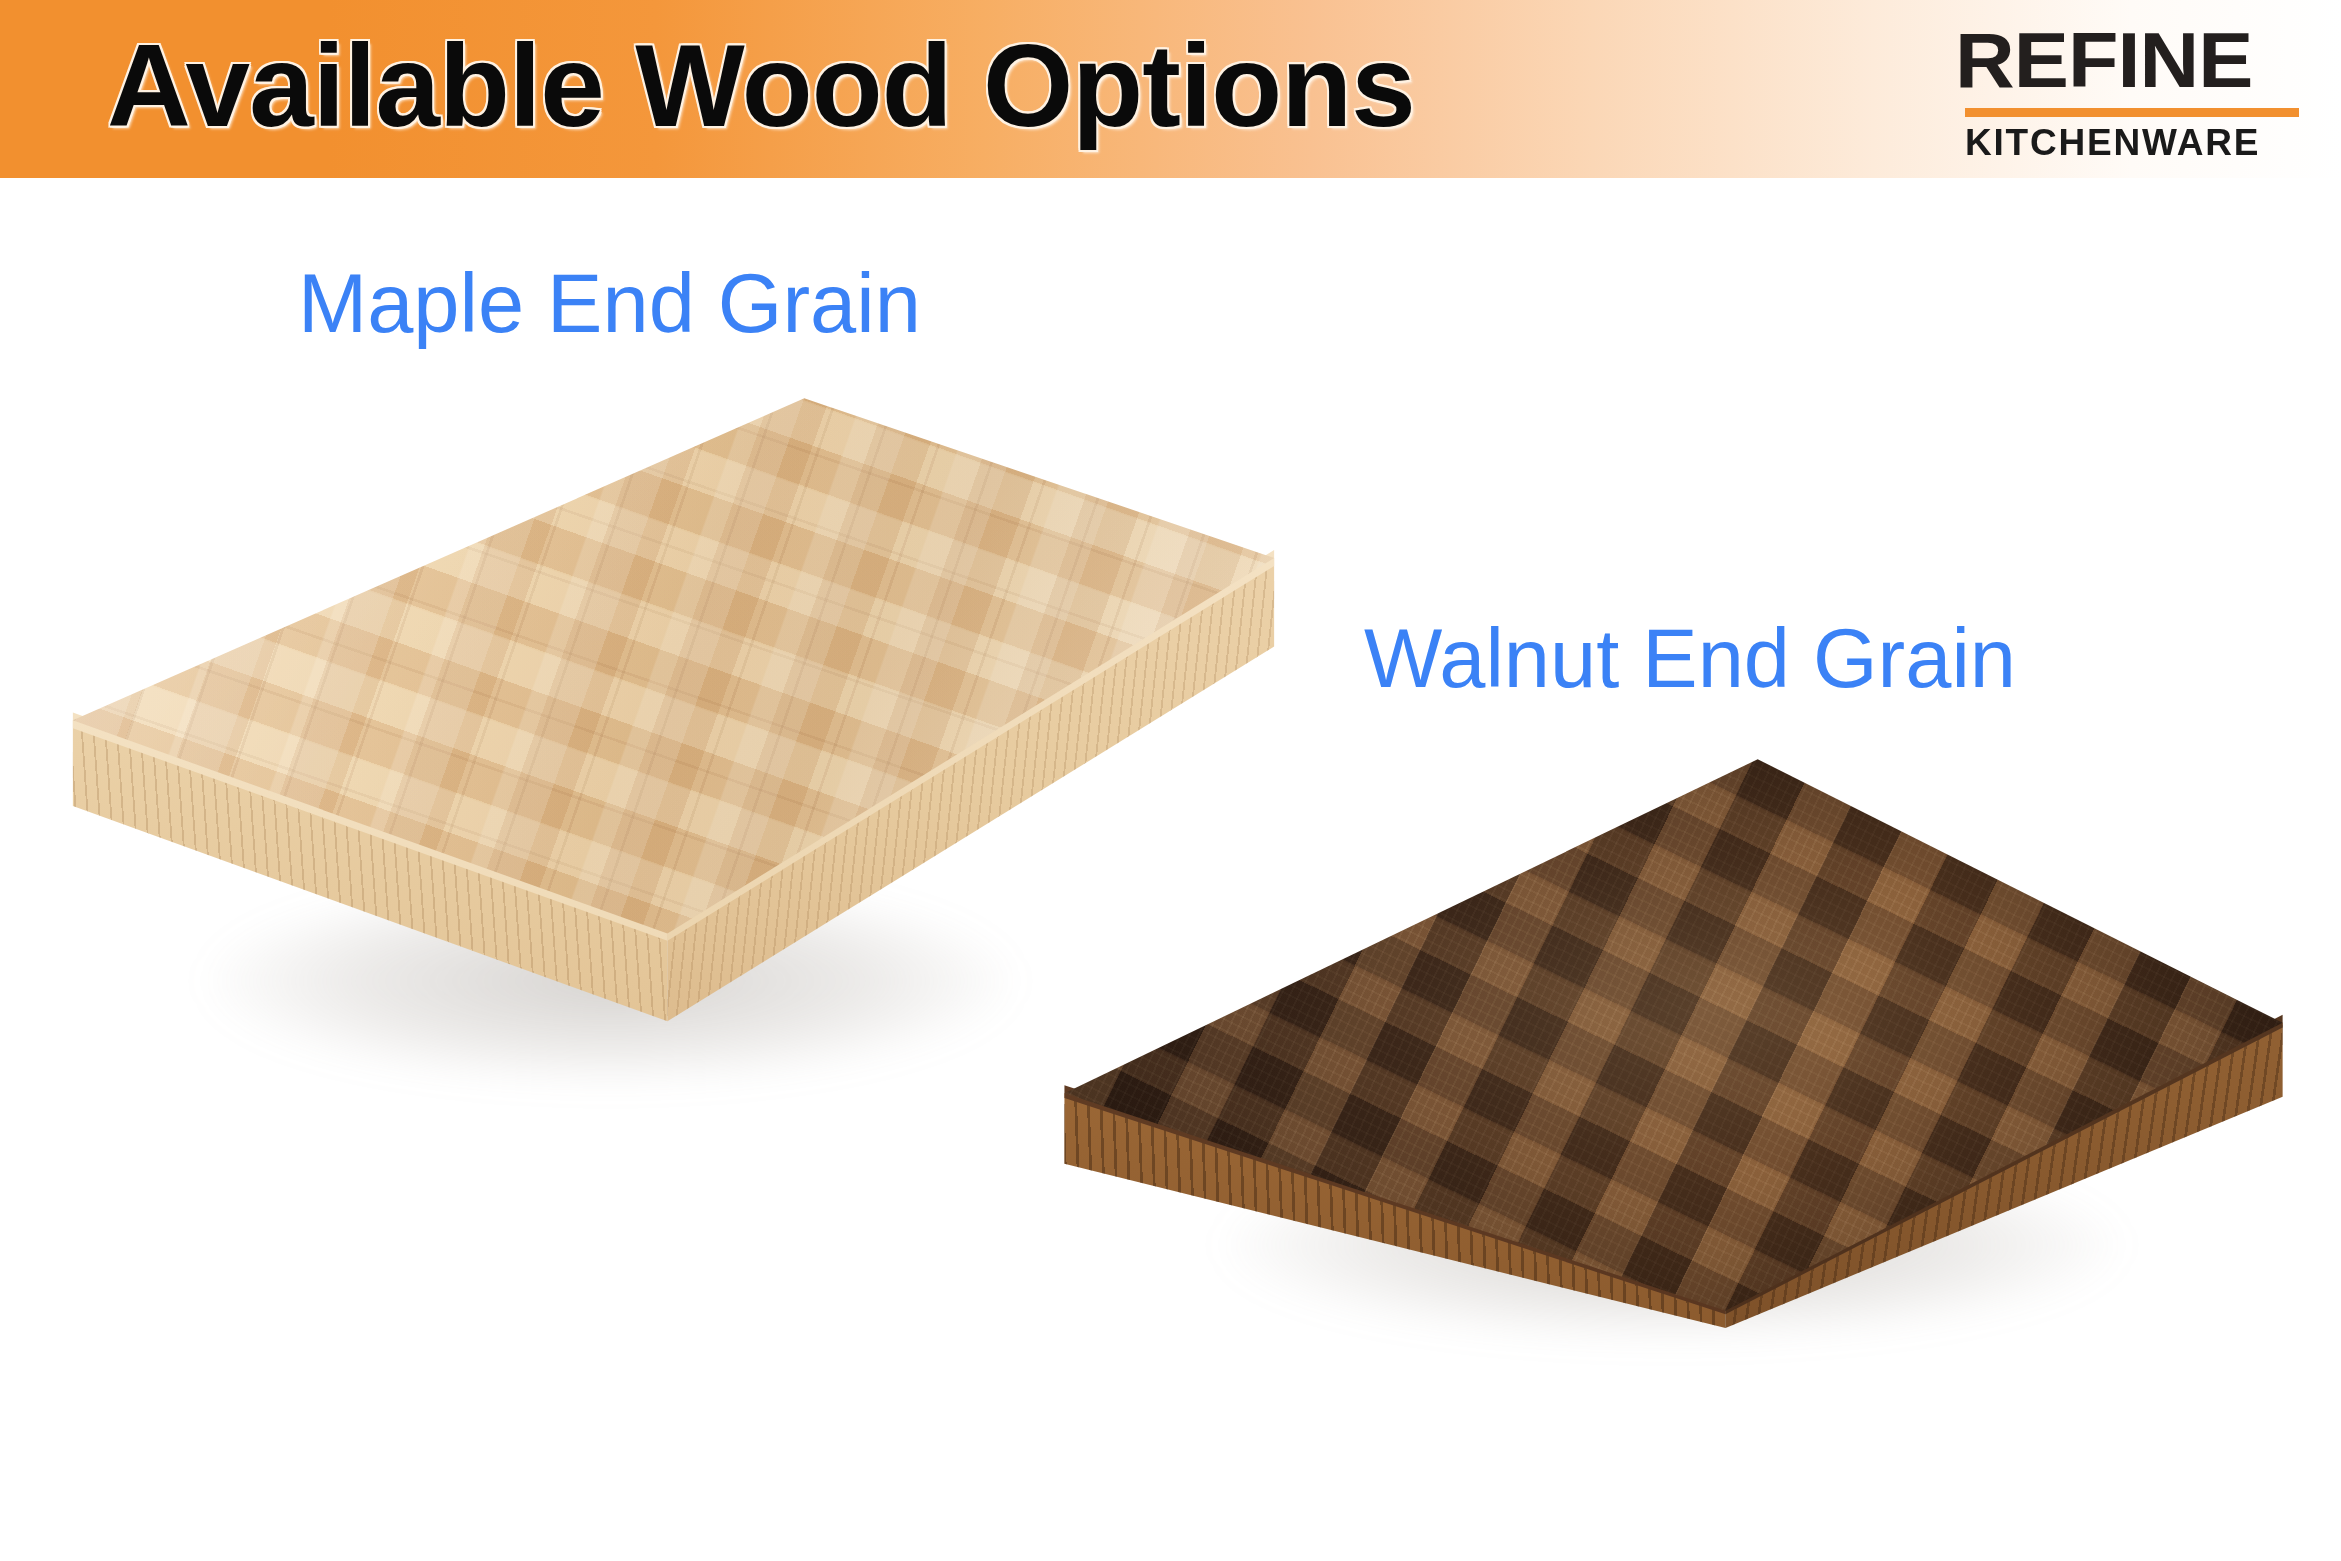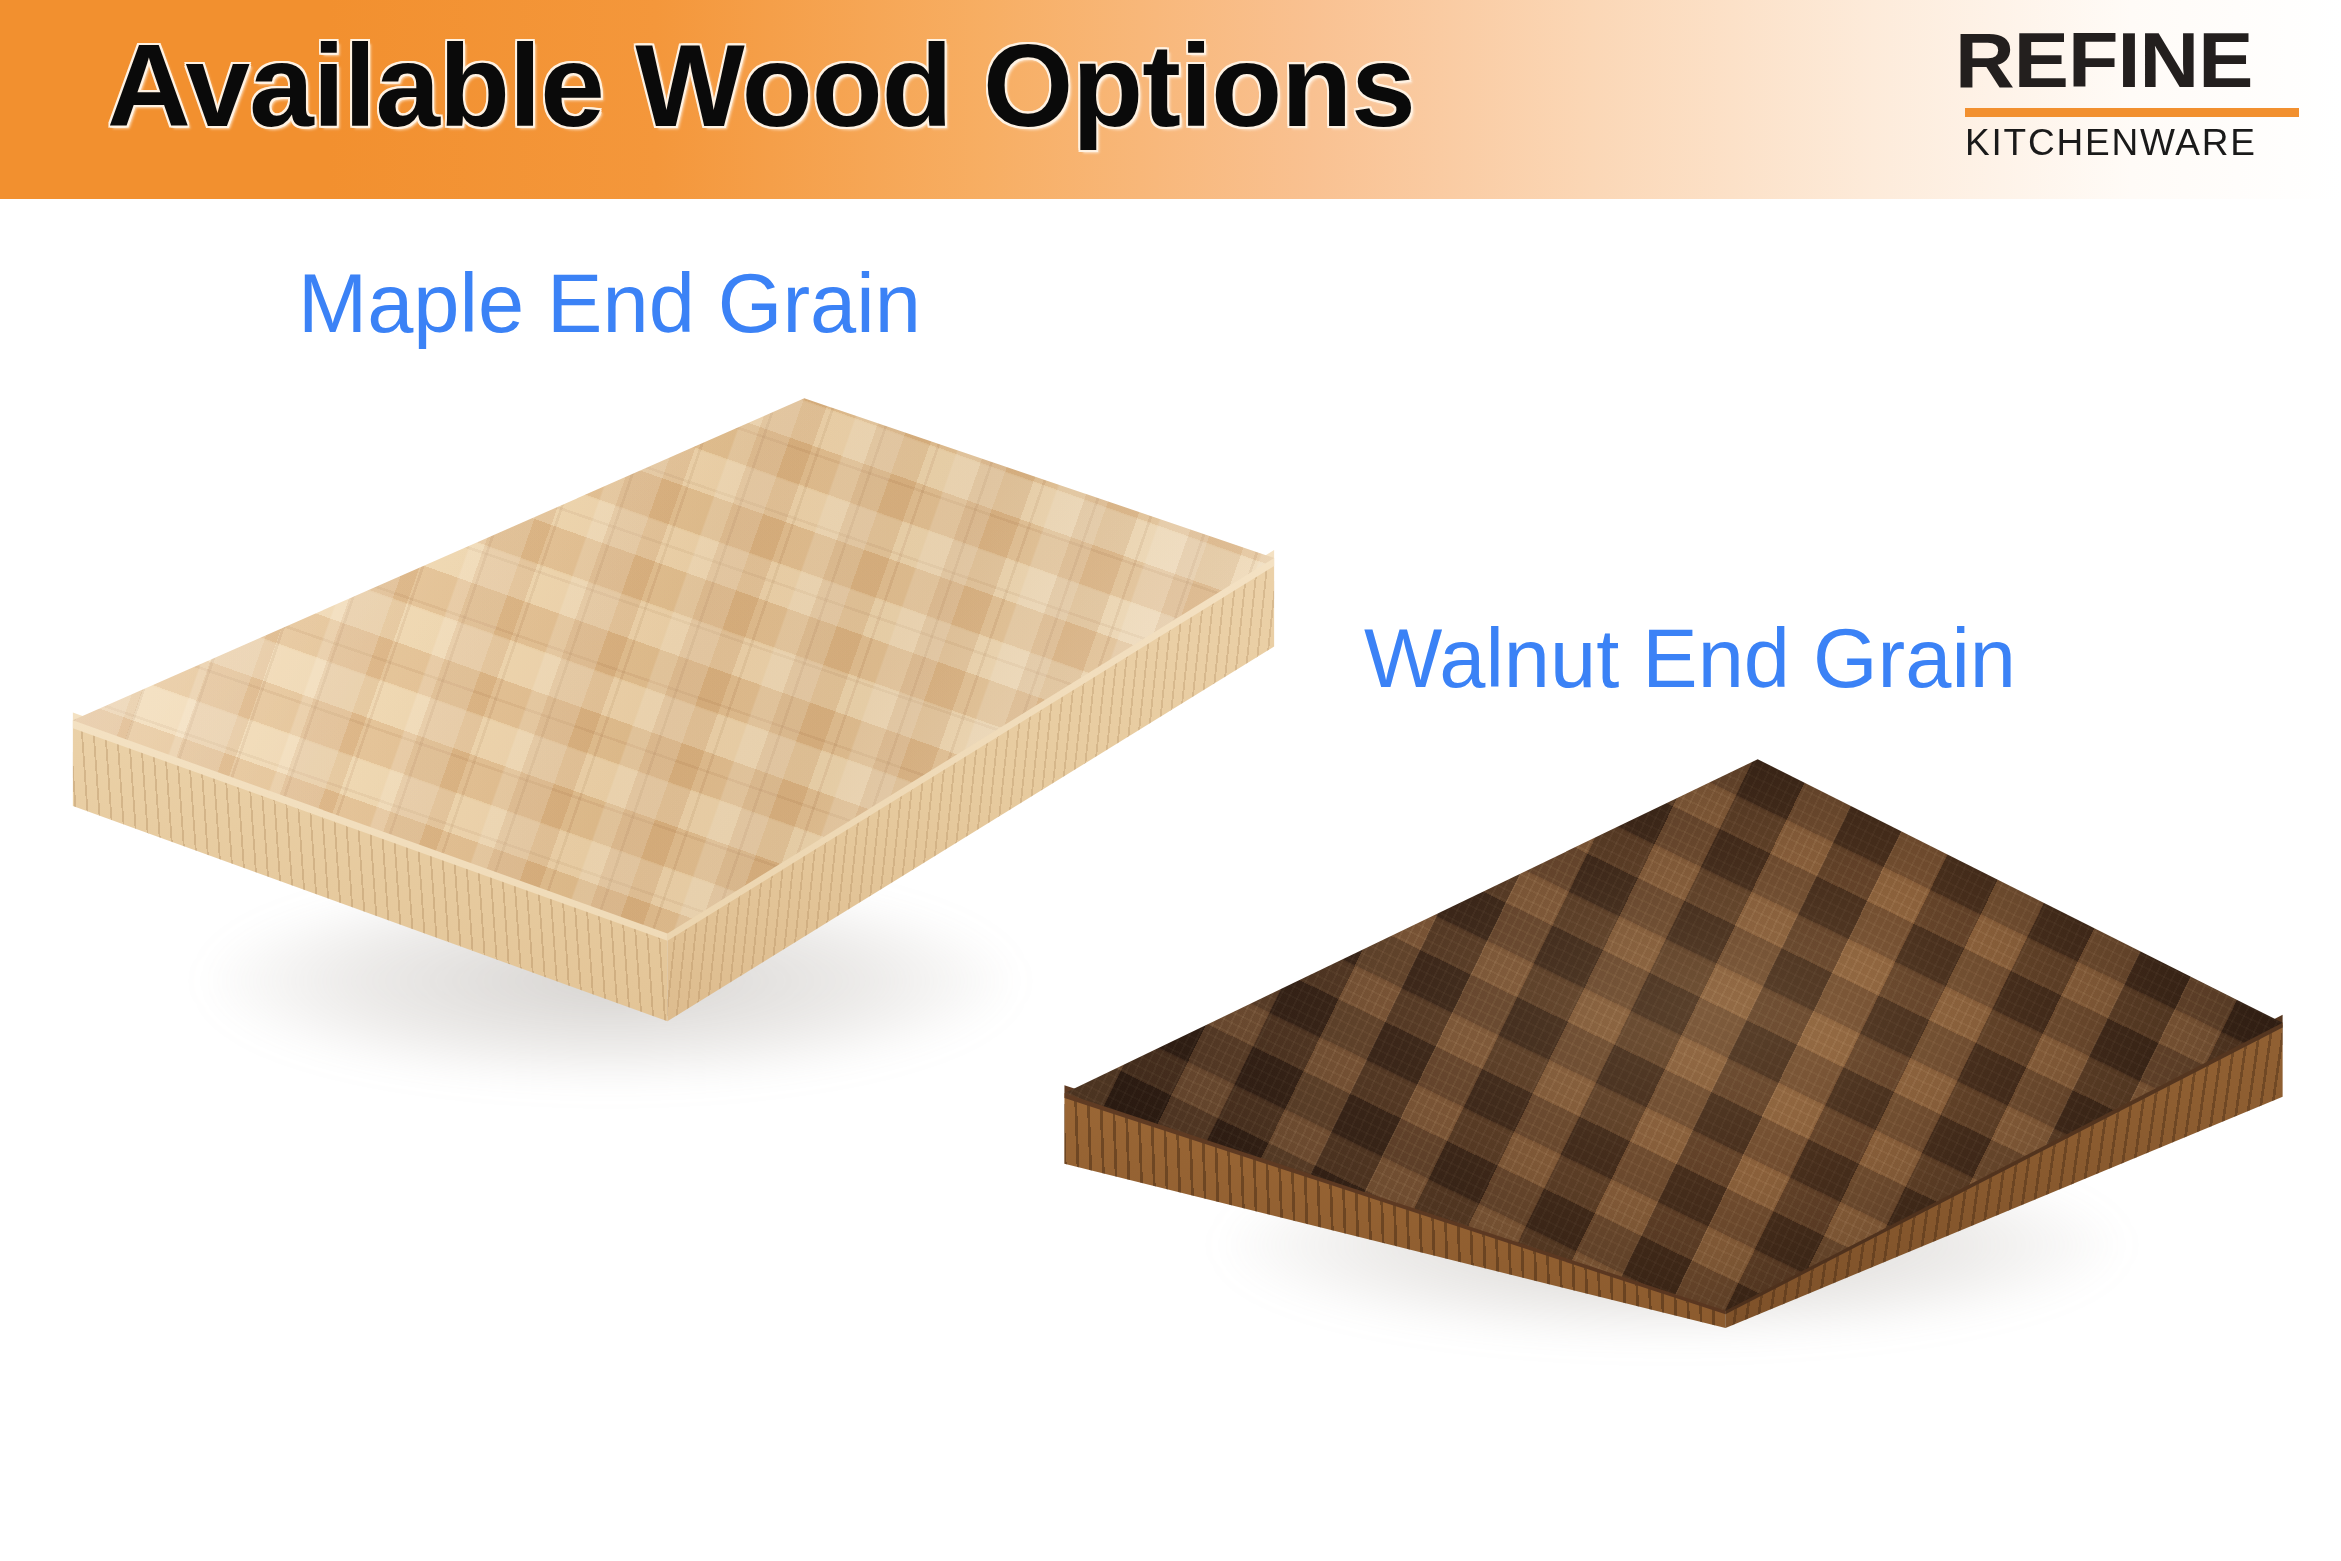--- a/index.html
+++ b/index.html
@@ -18,21 +18,21 @@
     height: 1561px;
     background: #ffffff;
     overflow: hidden;
   }
 
   
   #header-banner {
     position: absolute;
     left: 0; top: 0;
     width: 2342px;
-    height: 199px;
+    height: 178px;
     background: linear-gradient(to right,
         #F2902F 0%,
         #F2902F 13%,
         #F49A41 30%,
         #F7B druhé 0%,
         #F8BC7E 52%,
         #FCDCBF 68%,
         #FEF2E6 82%,
         #FFFFFF 95%,
         #FFFFFF 100%);
@@ -91,21 +91,21 @@
   }
   #logo-rule {
     width: 100%;
     height: 9px;
     background: #F2902F;
     margin: 8.1px 0 5.4px 0;
   }
   #logo-kitchenware {
     font-family: "Liberation Sans", sans-serif;
     font-size: 37px;
-    font-weight: 400;
+    font-weight: 700;
     line-height: 42px;
     color: #1a1a1a;
     letter-spacing: 1.8px;
     white-space: nowrap;
   }
 
   
   .product-label {
     position: absolute;
     font-family: "Liberation Sans", sans-serif;

